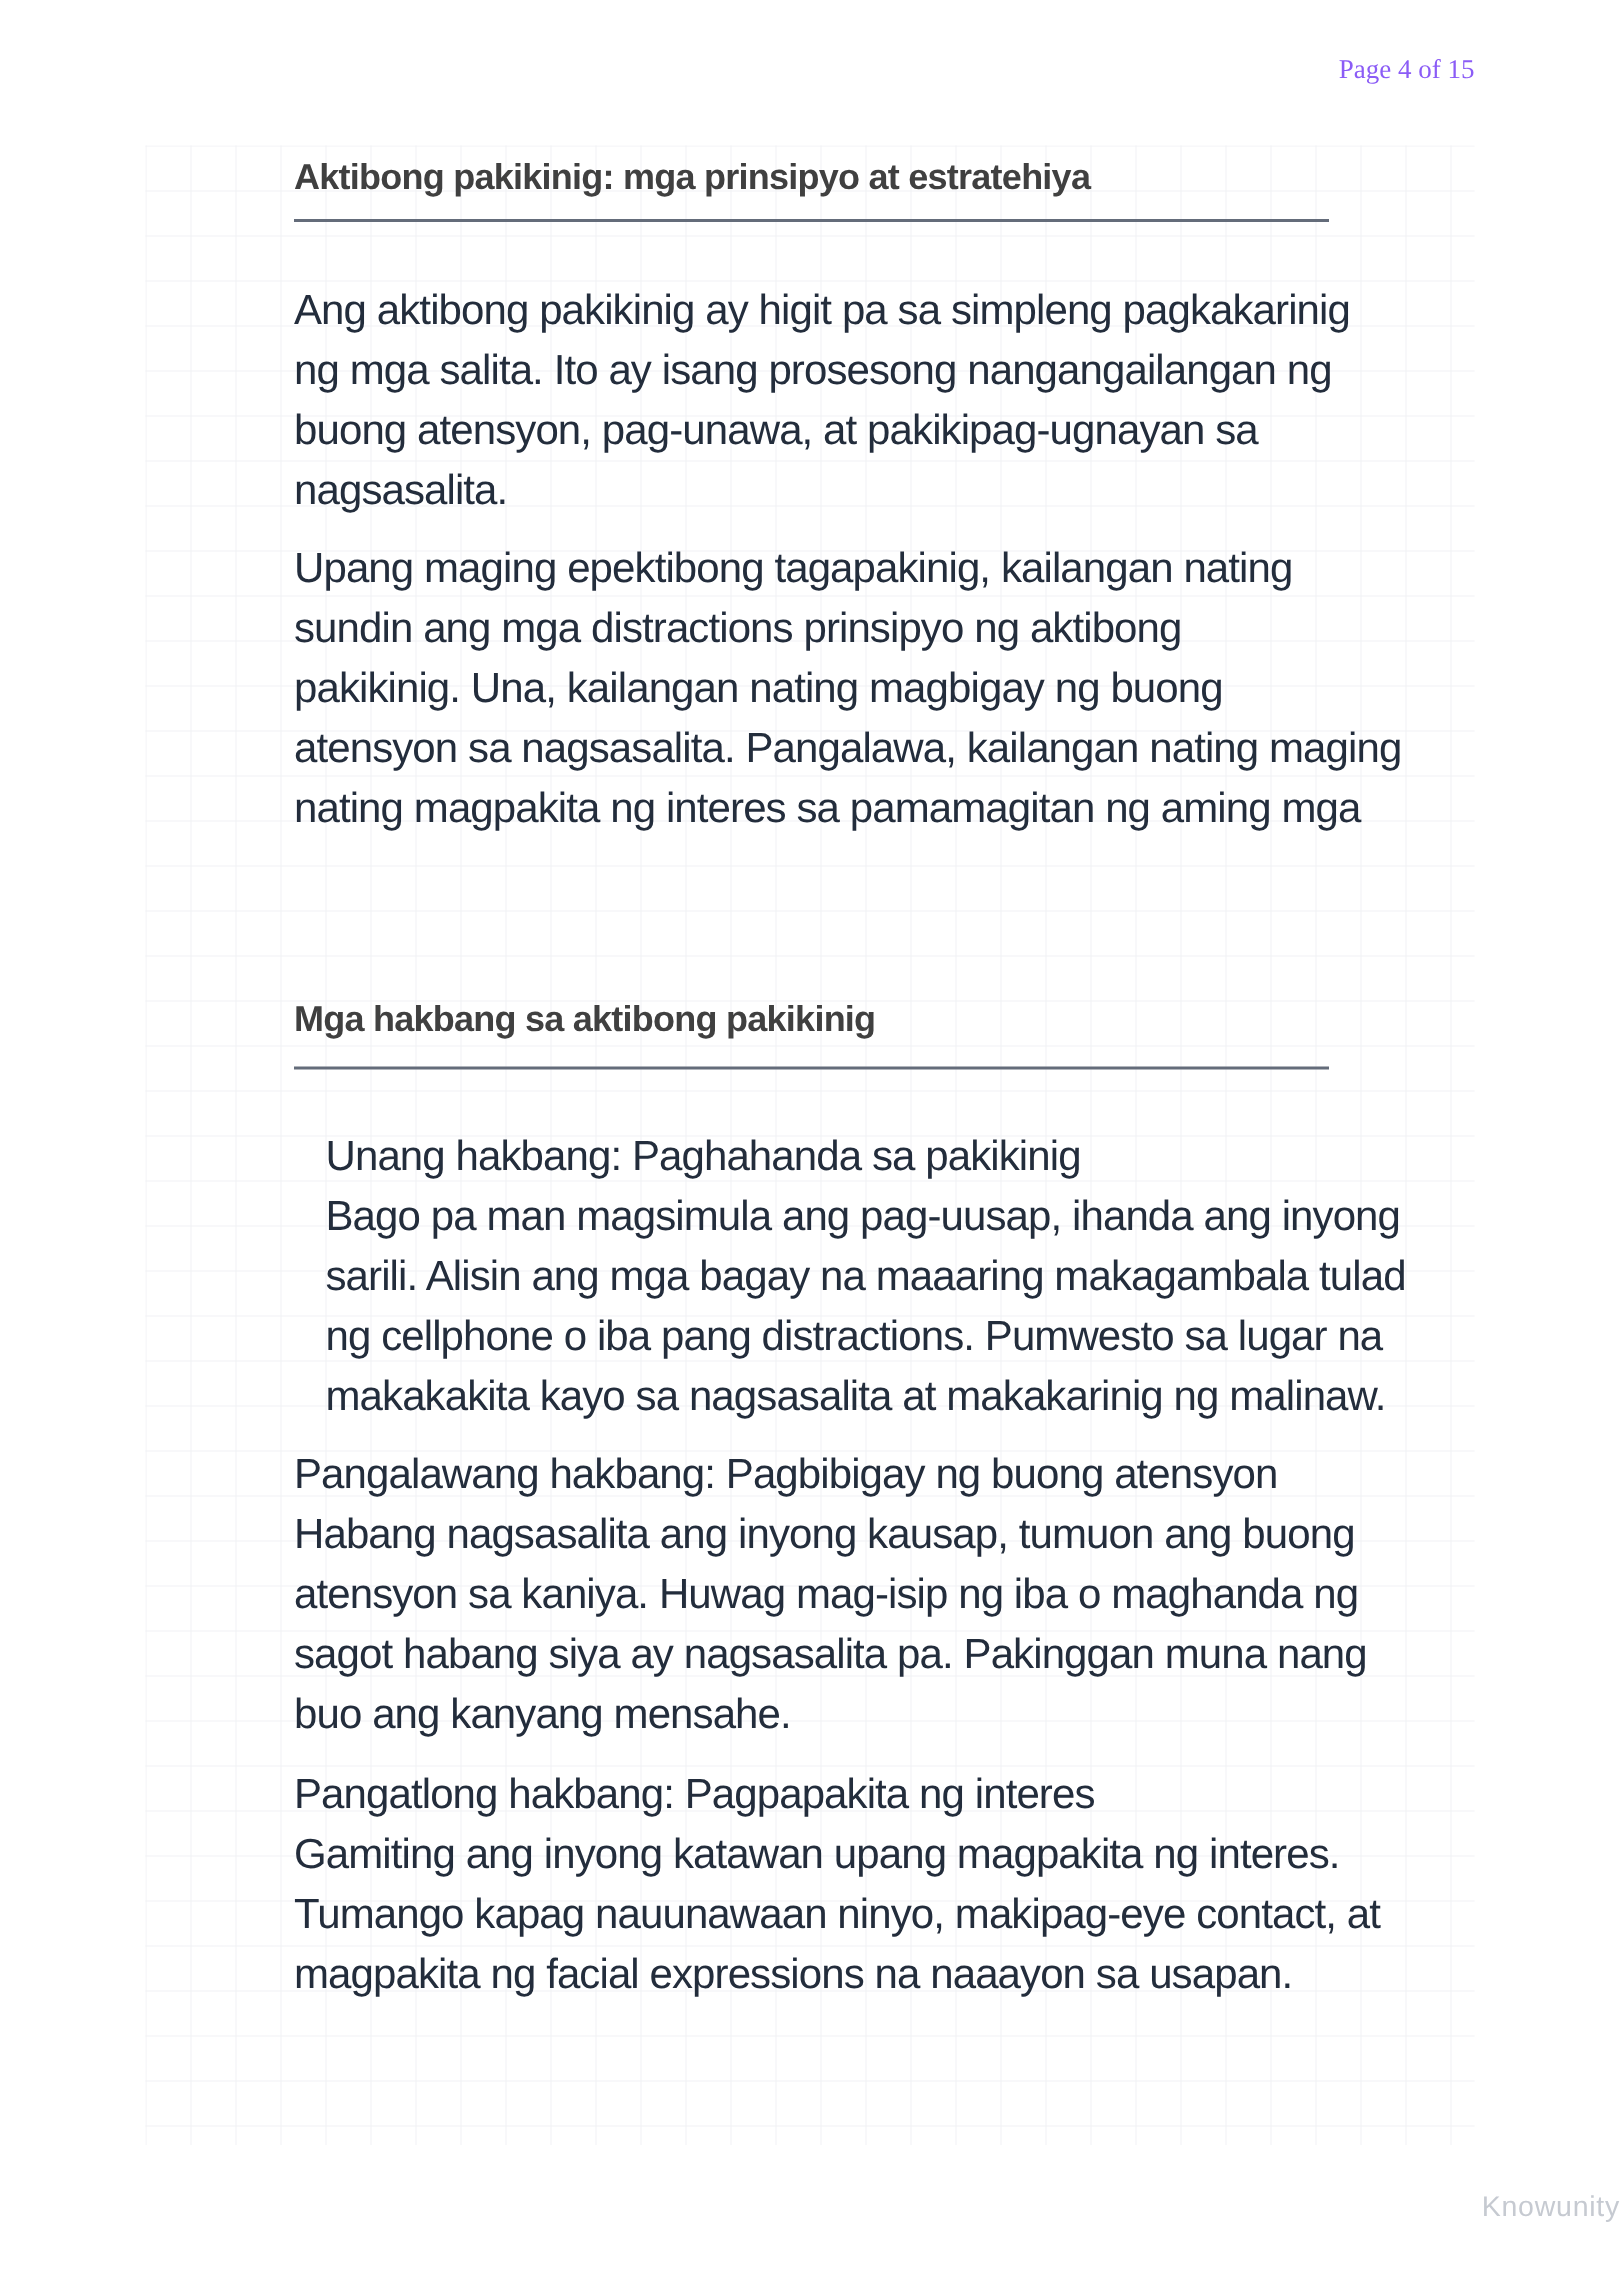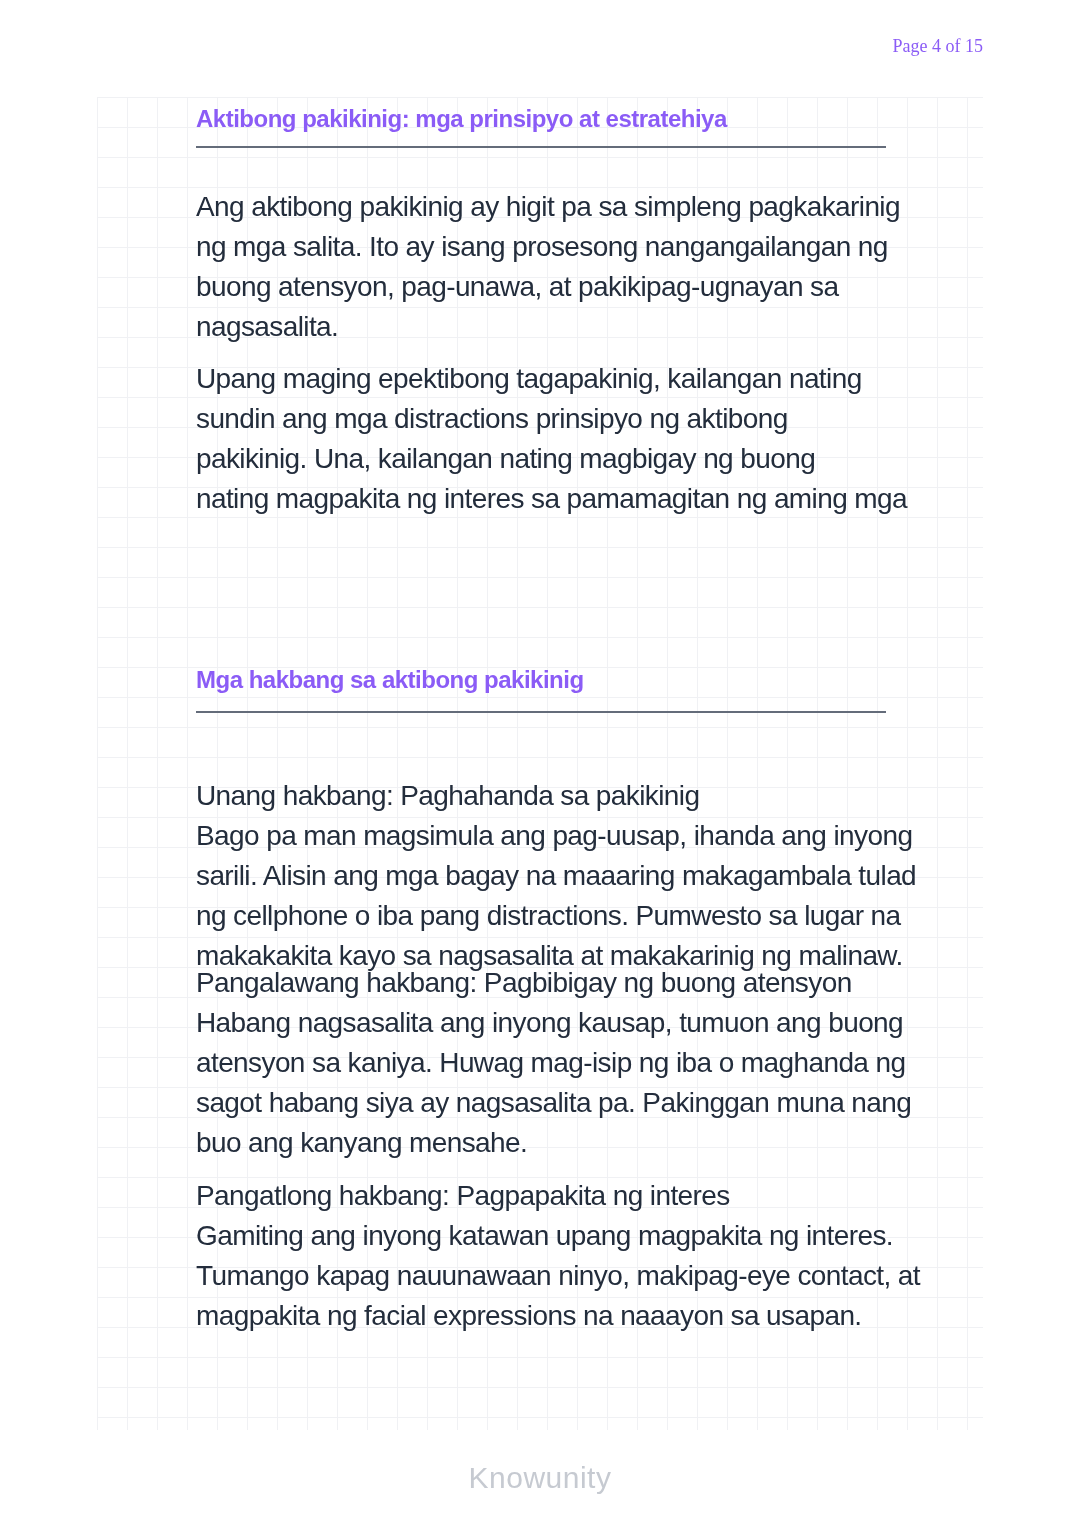--- a/index.html
+++ b/index.html
@@ -45,21 +45,21 @@
   }
 
   .doc-heading {
     position: absolute;
     left: 0;
     margin: 0;
     font-size: 24px;
     font-weight: 700;
     letter-spacing: -0.5px;
     line-height: 30px;
-    color: #8b5cf6;
+    color: #404040;
     white-space: nowrap;
   }
   .heading-divider {
     position: absolute;
     left: 0;
     width: 690px;
     height: 0;
     border: none;
     border-top: 2px solid #646c7a;
     margin: 0;
@@ -77,31 +77,31 @@
     line-height: 40px;
     white-space: nowrap;
   }
 
   #heading-1   { top: 104px; }
   #divider-1   { top: 146px; }
   #paragraph-1 { top: 187px; }
   #paragraph-2 { top: 359px; }
   #heading-2   { top: 665px; }
   #divider-2   { top: 711px; }
-  #paragraph-3 { top: 776px; }
+  #paragraph-3 { top: 751px; margin-left: 21px; }
   #paragraph-4 { top: 963px; }
   #paragraph-5 { top: 1176px; }
 
   .footer-brand {
     position: absolute;
     top: 1461px;
     left: 0;
     width: 1080px;
-    text-align: center;
-    font-size: 30px;
+    text-align: right;
+    font-size: 19px;
     letter-spacing: 0.5px;
     color: #c6cad1;
   }
 </style>
 </head>
 <body>
 
 <div class="grid-paper"></div>
 
 <div class="page-indicator">Page 4 of 15</div>
@@ -115,20 +115,21 @@
     <div class="text-line">Ang aktibong pakikinig ay higit pa sa simpleng pagkakarinig</div>
     <div class="text-line">ng mga salita. Ito ay isang prosesong nangangailangan ng</div>
     <div class="text-line">buong atensyon, pag-unawa, at pakikipag-ugnayan sa</div>
     <div class="text-line">nagsasalita.</div>
   </div>
 
   <div class="paragraph" id="paragraph-2">
     <div class="text-line">Upang maging epektibong tagapakinig, kailangan nating</div>
     <div class="text-line">sundin ang mga distractions prinsipyo ng aktibong</div>
     <div class="text-line">pakikinig. Una, kailangan nating magbigay ng buong</div>
+    <div class="text-line">atensyon sa nagsasalita. Pangalawa, kailangan nating maging</div>
     <div class="text-line">nating magpakita ng interes sa pamamagitan ng aming mga</div>
   </div>
 
   <h2 class="doc-heading" id="heading-2">Mga hakbang sa aktibong pakikinig</h2>
   <hr class="heading-divider" id="divider-2">
 
   <div class="paragraph" id="paragraph-3">
     <div class="text-line">Unang hakbang: Paghahanda sa pakikinig</div>
     <div class="text-line">Bago pa man magsimula ang pag-uusap, ihanda ang inyong</div>
     <div class="text-line">sarili. Alisin ang mga bagay na maaaring makagambala tulad</div>

